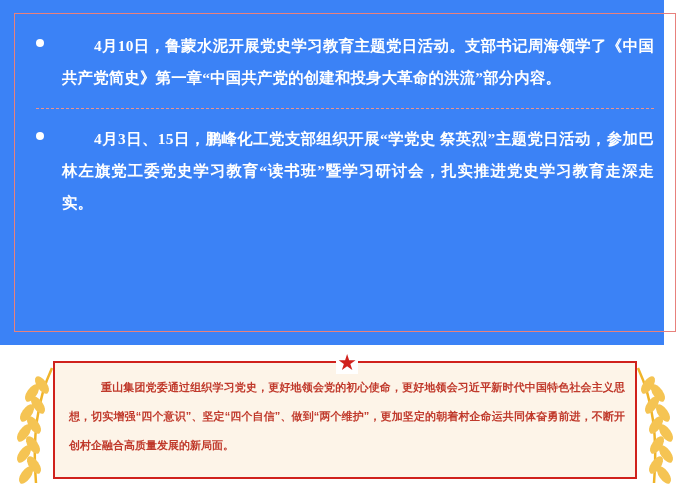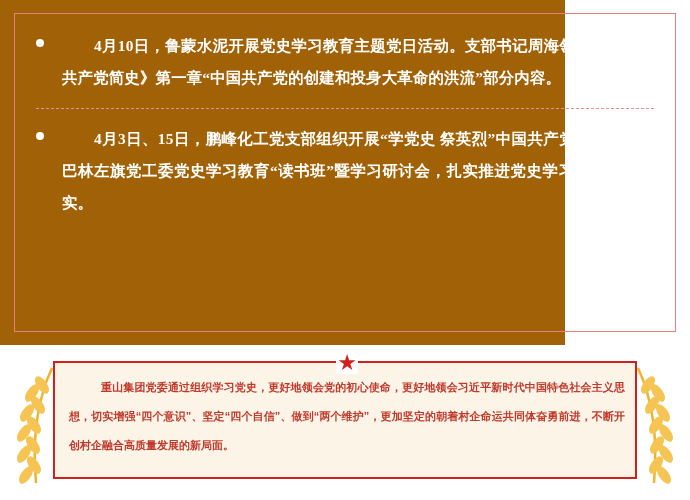--- a/index.html
+++ b/index.html
@@ -18,23 +18,23 @@
     width: 690px;
     height: 500px;
     background: #ffffff;
   }
 
   
   .red-panel {
     position: absolute;
     left: 0;
     top: 0;
-    width: 565px;
+    width: 664px;
     height: 345px;
-    background: #a16207;
+    background: #3b82f6;
   }
   .red-inner {
     position: absolute;
     left: 14px;
     top: 13px;
     width: 662px;
     height: 319px;
     border: 1px solid #e8817c;
     box-sizing: border-box;
   }
@@ -140,21 +140,21 @@
     <div class="bullet-list">
 
       <div class="bullet-item">
         <span class="bullet-dot"></span>
         <div class="bullet-text">4月10日，鲁蒙水泥开展党史学习教育主题党日活动。支部书记周海领学了《中国共产党简史》第一章“中国共产党的创建和投身大革命的洪流”部分内容。</div>
       </div>
 
 
       <div class="bullet-item last">
         <span class="bullet-dot"></span>
-        <div class="bullet-text">4月3日、15日，鹏峰化工党支部组织开展“学党史 祭英烈”中国共产党简史，参加巴林左旗党工委党史学习教育“读书班”暨学习研讨会，扎实推进党史学习教育走深走实。</div>
+        <div class="bullet-text">4月3日、15日，鹏峰化工党支部组织开展“学党史 祭英烈”主题党日活动，参加巴林左旗党工委党史学习教育“读书班”暨学习研讨会，扎实推进党史学习教育走深走实。</div>
       </div>
 
     </div>
   </div>
 
   <div class="bottom-area">
 
     <svg class="wheat left" viewBox="0 0 56 125">
       <g stroke="#f0b429" stroke-width="2.5" fill="none">
         <path d="M50 5 C36 35 30 75 34 120"></path>

